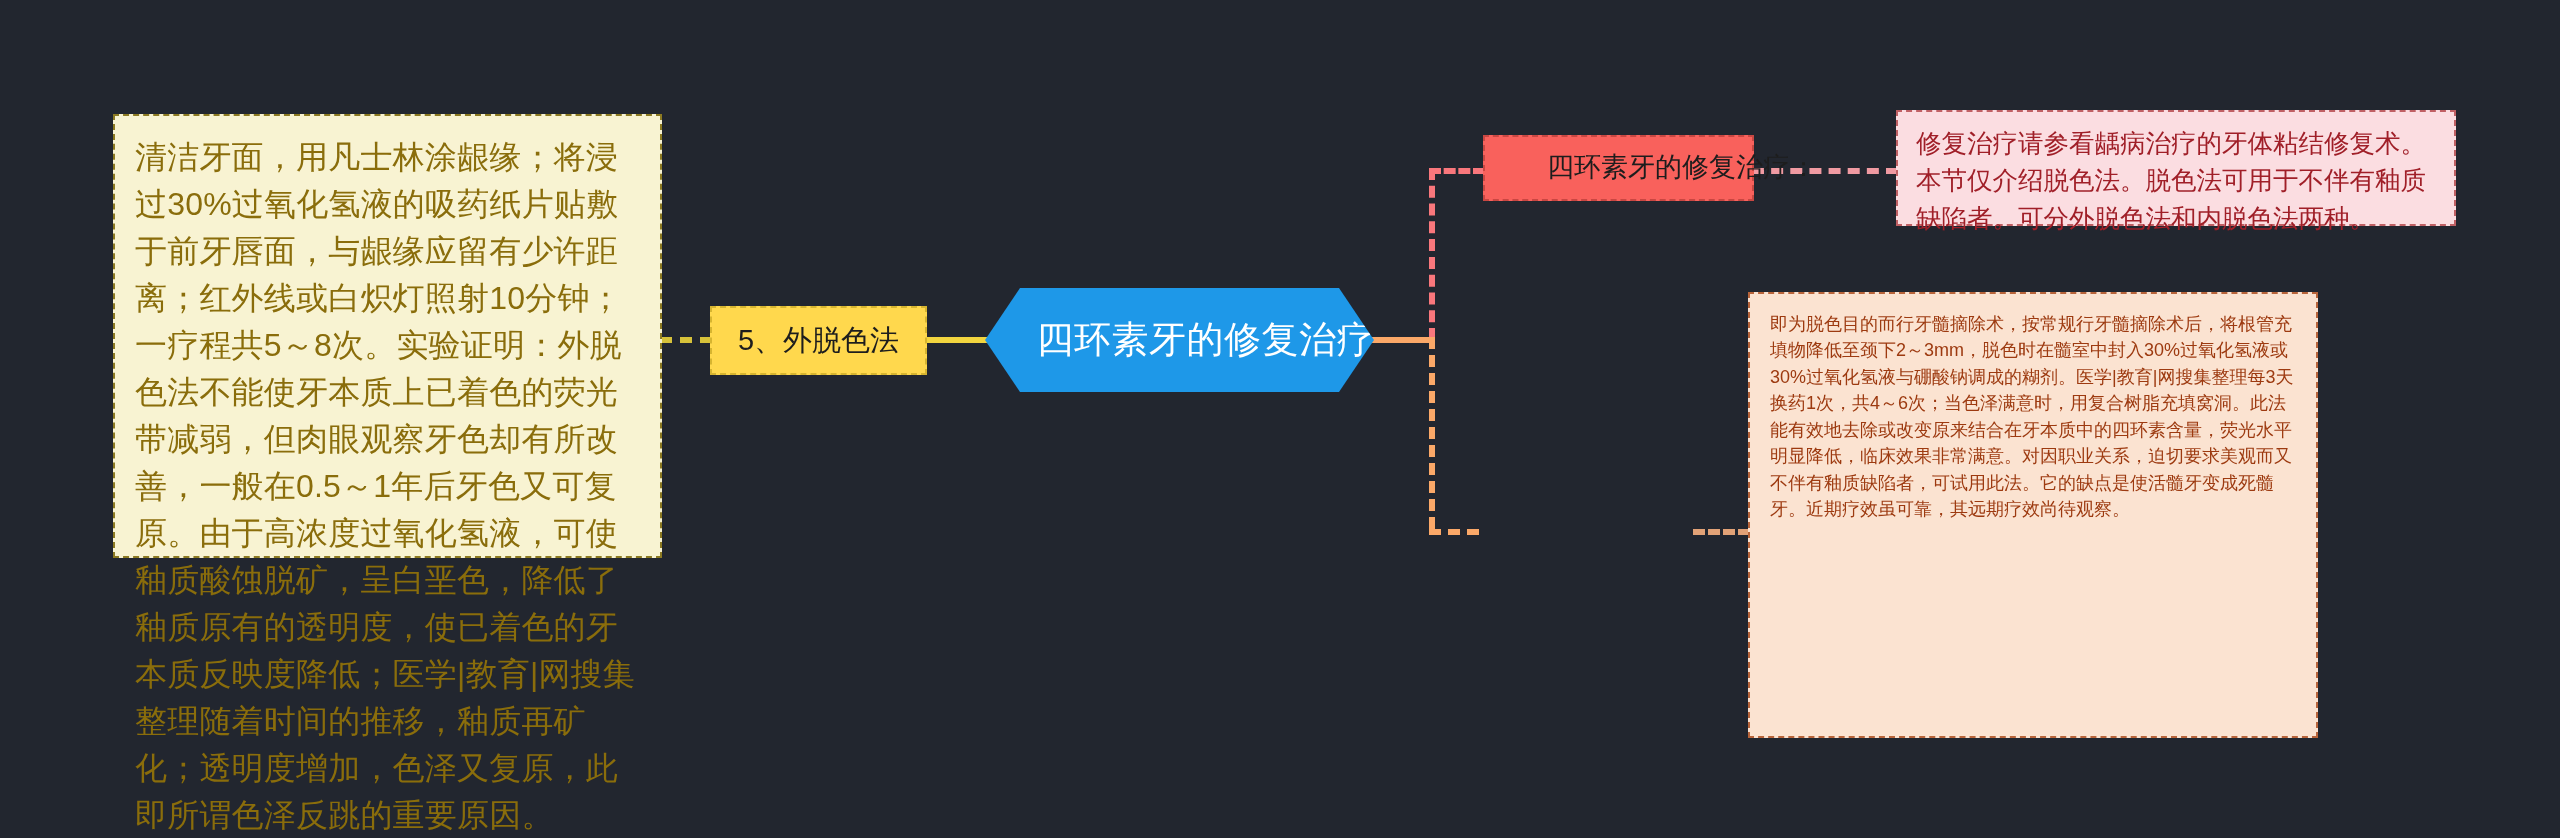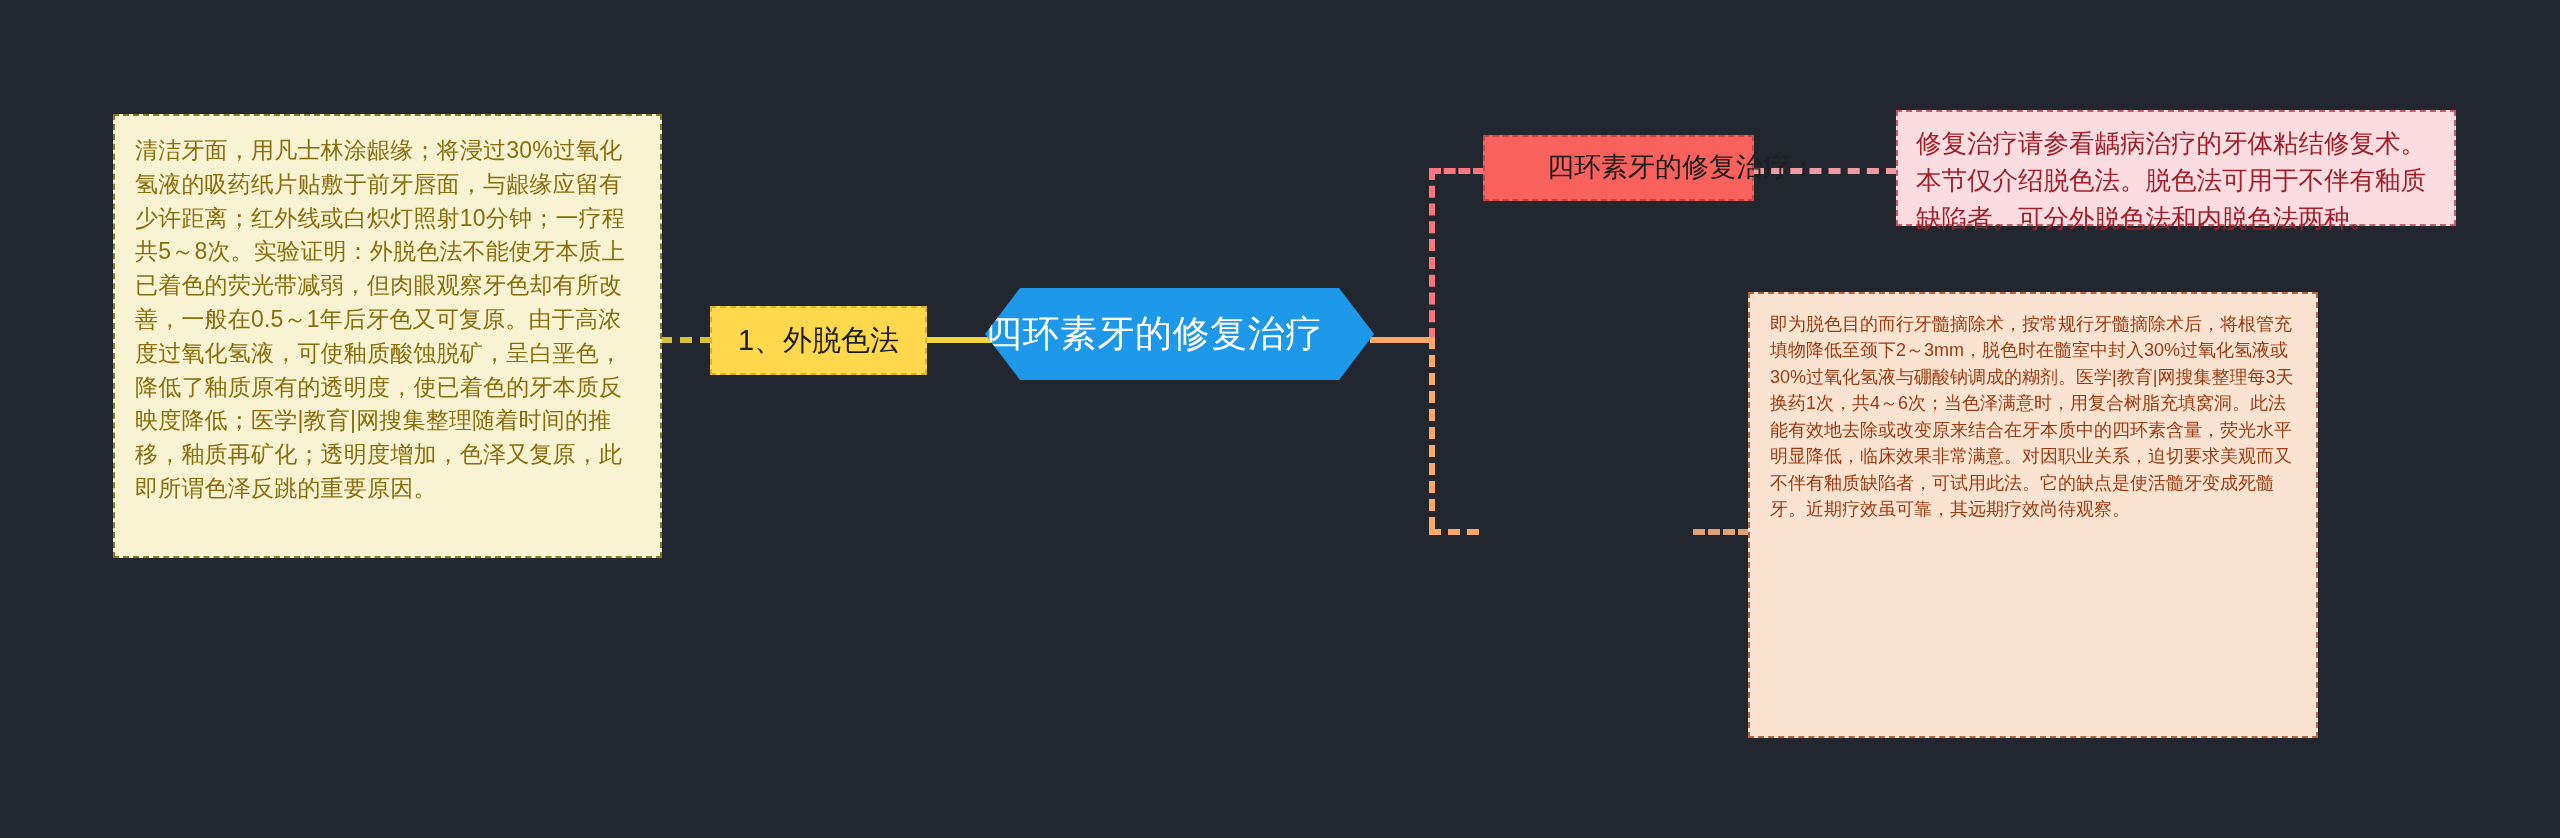--- a/index.html
+++ b/index.html
@@ -40,21 +40,21 @@
     left: 113px;
     top: 114px;
     width: 549px;
     height: 444px;
     background: #f8f3d2;
     border-color: #8c7a22;
     padding: 18px 20px 14px 20px;
   }
   #note-left .txt {
     color: #8a6d0b;
-    font-size: 23px;
+    font-size: 32px;
     letter-spacing: 0.2px;
   }
 
   
   #label-outer {
     left: 710px;
     top: 306px;
     width: 217px;
     height: 69px;
     background: #ffd84d;
@@ -69,27 +69,27 @@
     white-space: nowrap;
     word-break: normal;
   }
 
   
   #center-node {
     position: absolute;
     left: 985px;
     top: 288px;
     width: 389px;
-    height: 92px;
+    height: 104px;
     background: #1e98e8;
     -webkit-clip-path: polygon(9% 0, 91% 0, 100% 50%, 91% 100%, 9% 100%, 0 50%);
     clip-path: polygon(9% 0, 91% 0, 100% 50%, 91% 100%, 9% 100%, 0 50%);
     display: flex;
     align-items: center;
-    justify-content: flex-start;
+    justify-content: flex-end;
   }
   #center-node .txt {
     color: #ffffff;
     font-size: 37px;
     white-space: nowrap;
     word-break: normal;
     letter-spacing: 0.5px;
   }
 
   
@@ -256,21 +256,21 @@
   <div class="conn conn-h" id="conn-repair"></div>
   <div class="conn conn-h" id="conn-inner"></div>
   <div class="conn conn-h" id="conn-pink"></div>
   <div class="conn conn-h" id="conn-right-note"></div>
 
   <div class="node" id="note-left">
     <span class="txt">清洁牙面，用凡士林涂龈缘；将浸过30%过氧化氢液的吸药纸片贴敷于前牙唇面，与龈缘应留有少许距离；红外线或白炽灯照射10分钟；一疗程共5～8次。实验证明：外脱色法不能使牙本质上已着色的荧光带减弱，但肉眼观察牙色却有所改善，一般在0.5～1年后牙色又可复原。由于高浓度过氧化氢液，可使釉质酸蚀脱矿，呈白垩色，降低了釉质原有的透明度，使已着色的牙本质反映度降低；医学|教育|网搜集整理随着时间的推移，釉质再矿化；透明度增加，色泽又复原，此即所谓色泽反跳的重要原因。</span>
   </div>
 
   <div class="node" id="label-outer">
-    <span class="txt">1、外脱色法</span>
+    <span class="txt">5、外脱色法</span>
   </div>
 
   <div id="center-node">
     <span class="txt">四环素牙的修复治疗</span>
   </div>
 
   <div class="node" id="label-repair">
     <span class="txt">四环素牙的修复治疗：</span>
   </div>
 

